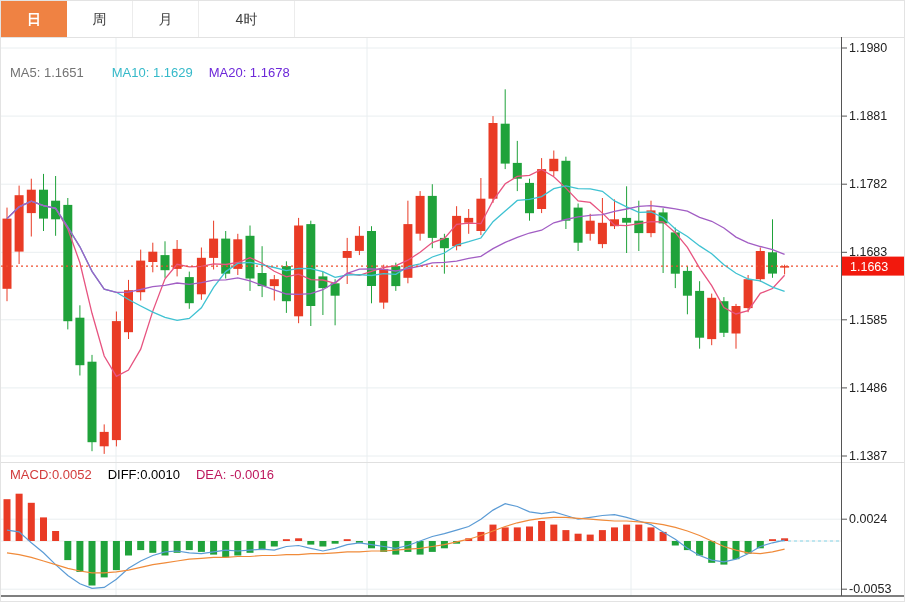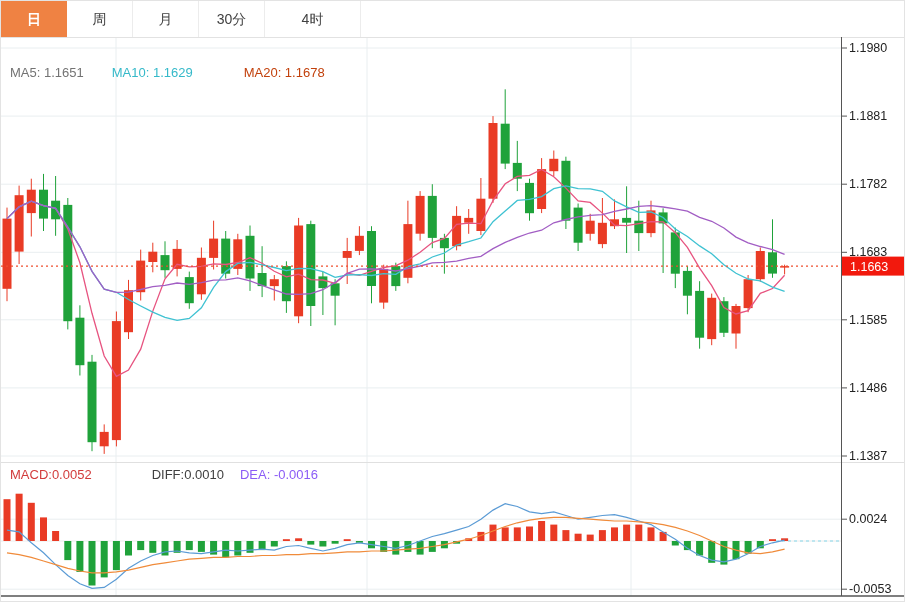--- a/index.html
+++ b/index.html
@@ -17,34 +17,33 @@
   #chart-holder{position:absolute;top:0;left:0;width:905px;height:594px;}
   .readout{position:absolute;left:9px;font-size:13px;white-space:nowrap;pointer-events:none;}
   .ohlc-row{top:9px;}
   .ma-row{top:28px;}
   .macd-row{top:430px;}
   .readout .lbl{color:#333;}
   .readout .val{margin-right:14px;}
   .ohlc-row .val{color:#e0403a;}
   .ma5{color:#737373;margin-right:28px;}
   .ma10{color:#35b9c9;margin-right:16px;}
-  .ma20{color:#c2410c;margin-left:35px;}
+  .ma20{color:#6d28d9;}
   .macd-v{color:#d23b3b;margin-right:16px;}
-  .diff-v{color:#404040;margin-right:16px;margin-left:44px;}
-  .dea-v{color:#8b5cf6;margin-top:48px;}
+  .diff-v{color:#000000;margin-right:16px;}
+  .dea-v{color:#be185d;margin-top:48px;}
 </style>
 </head>
 <body>
 
 <div class="page">
   <div class="tabbar">
     <div class="tab active">日</div>
     <div class="tab">周</div>
     <div class="tab">月</div>
-    <div class="tab">30分</div>
     <div class="tab wide">4时</div>
     <div class="tab-fill"></div>
   </div>
 
   <div class="chart-area">
     <div id="chart-holder"><svg width="905" height="566" viewBox="0 0 905 566" xmlns="http://www.w3.org/2000/svg">
           <g>
             <line x1="115" y1="1" x2="115" y2="559" stroke="#e9eef0" stroke-width="1"></line>
             <line x1="366" y1="1" x2="366" y2="559" stroke="#e9eef0" stroke-width="1"></line>
             <line x1="630" y1="1" x2="630" y2="559" stroke="#e9eef0" stroke-width="1"></line>

